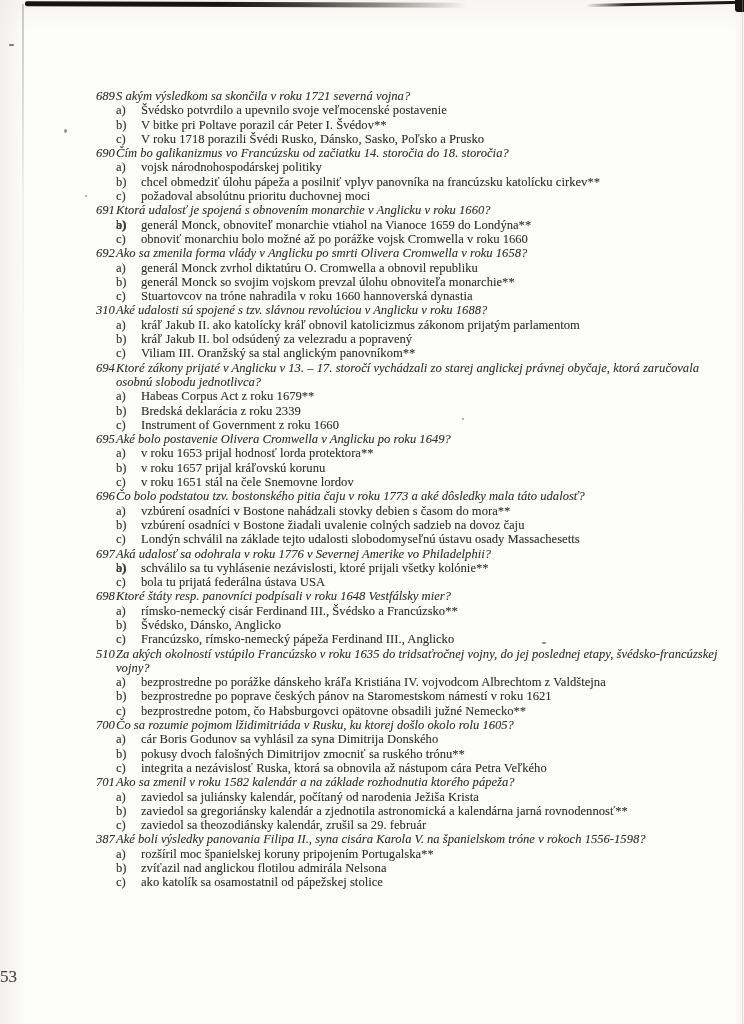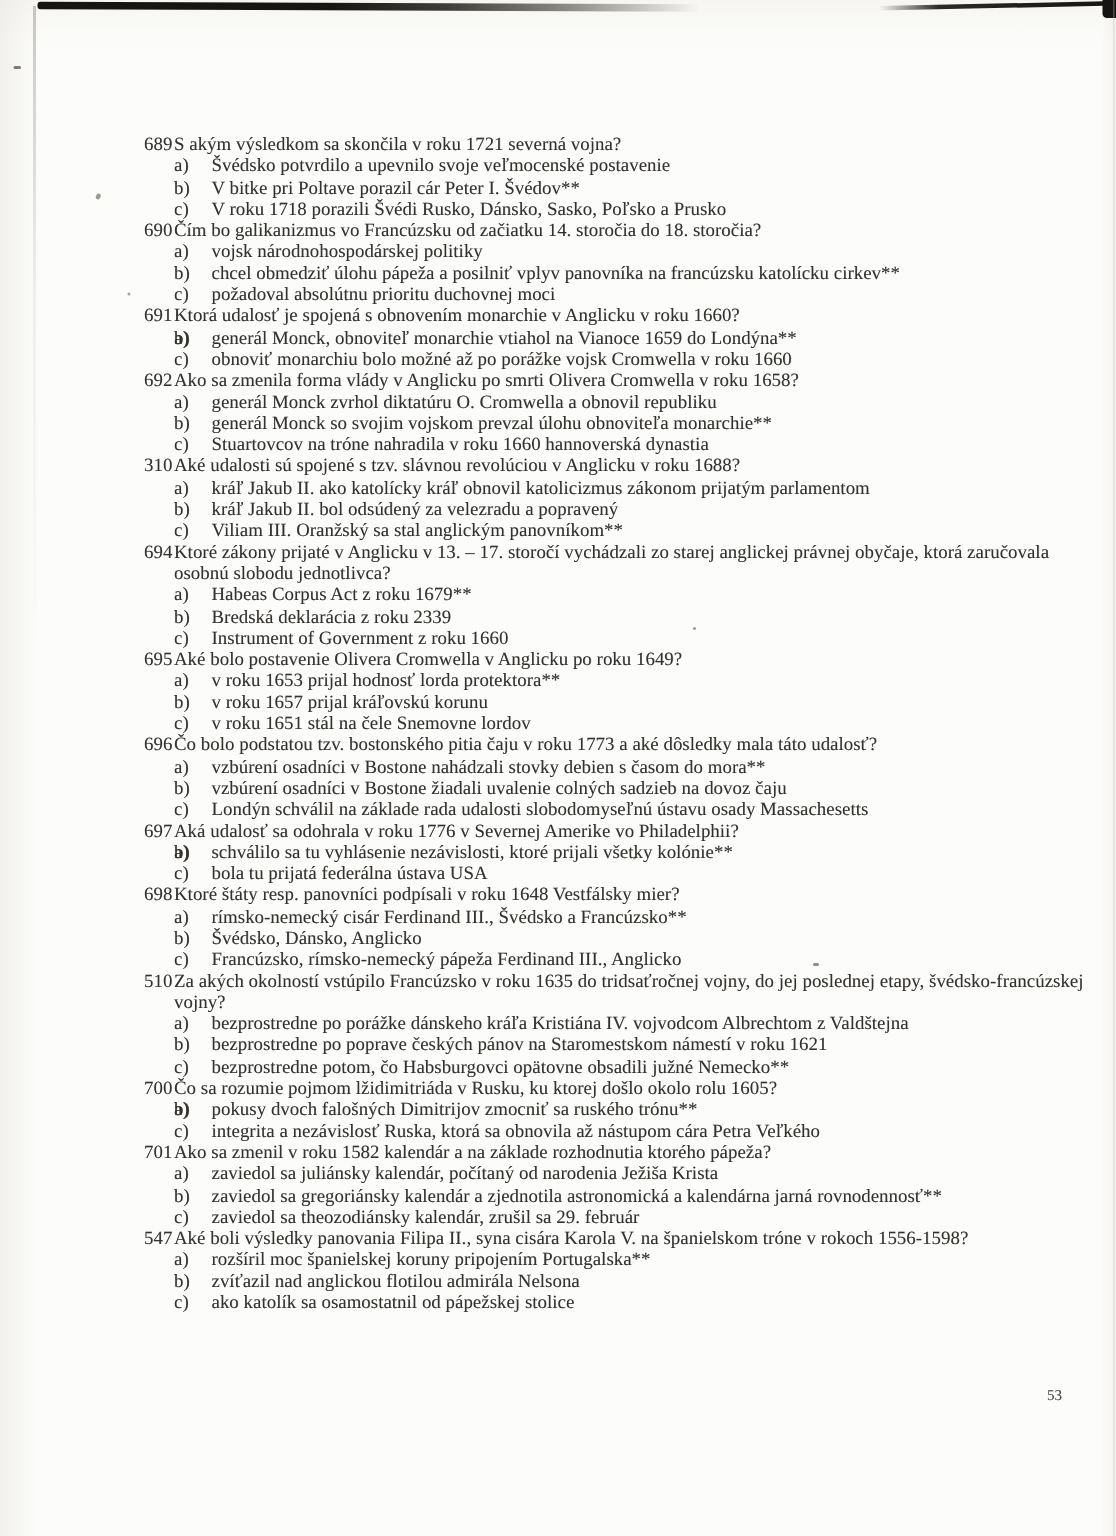--- a/index.html
+++ b/index.html
@@ -55,28 +55,28 @@
   .speck.s5 { left: 462px; top: 418px; width: 2px; height: 2px; background:#9d9b92; }
   .speck.s6 { left: 422px; top: 571px; width: 2px; height: 2px; background:#a3a198; }
 
   
   #questions {
     position: absolute; left: 96px; top: 89px; width: 640px;
     font-size: 12.5px; line-height: 14.3px;
     letter-spacing: 0.05px;
     text-shadow: 0.2px 0.2px 0.3px rgba(60,58,54,0.35);
   }
-  .q-line { padding-left: 20px; text-indent: -20px; }
+  .q-line { padding-left: 20px; text-indent: -20px; font-style: italic; }
   .q-num  { display: inline-block; width: 20px; text-indent: 0; }
   .opt    { position: relative; padding-left: 45px; }
   .opt-letter { position: absolute; left: 20px; top: 0; }
 
   #page-number {
-    position: absolute; top: 925px; left: 0; width: 708px;
-    text-align: right; font-size: 10px; color: #45433f;
+    position: absolute; top: 967px; left: 0; width: 708px;
+    text-align: left; font-size: 17px; color: #45433f;
     text-shadow: 0.2px 0.2px 0.3px rgba(60,58,54,0.3);
   }
 </style>
 </head>
 <body>
 
 <div class="paper"></div>
 
 <div class="top-band-left"></div>
 <div class="top-band-right"></div>
@@ -161,21 +161,21 @@
   <div class="opt"><span class="opt-letter">c)</span><span class="opt-text">v roku 1651 stál na čele Snemovne lordov</span></div>
 </div>
 
   <div class="question">
     <div class="q-line"><span class="q-num">696</span><span class="q-text">Čo bolo podstatou tzv. bostonského pitia čaju v roku 1773 a aké dôsledky mala táto udalosť?</span></div>
 
   <div class="opt"><span class="opt-letter">a)</span><span class="opt-text">vzbúrení osadníci v Bostone nahádzali stovky debien s časom do mora**</span></div>
 
   <div class="opt"><span class="opt-letter">b)</span><span class="opt-text">vzbúrení osadníci v Bostone žiadali uvalenie colných sadzieb na dovoz čaju</span></div>
 
-  <div class="opt"><span class="opt-letter">c)</span><span class="opt-text">Londýn schválil na základe rada udalosti slobodomyseľnú ústavu osady Massachesetts</span></div>
+  <div class="opt"><span class="opt-letter">c)</span><span class="opt-text">Londýn schválil na základe tejto udalosti slobodomyseľnú ústavu osady Massachesetts</span></div>
 </div>
 
   <div class="question">
     <div class="q-line"><span class="q-num">697</span><span class="q-text">Aká udalosť sa odohrala v roku 1776 v Severnej Amerike vo Philadelphii?</span></div>
 
   <div class="opt"><span class="opt-letter">a)</span></div>
 
   <div class="opt"><span class="opt-letter">b)</span><span class="opt-text">schválilo sa tu vyhlásenie nezávislosti, ktoré prijali všetky kolónie**</span></div>
 
   <div class="opt"><span class="opt-letter">c)</span><span class="opt-text">bola tu prijatá federálna ústava USA</span></div>
@@ -197,39 +197,39 @@
   <div class="opt"><span class="opt-letter">a)</span><span class="opt-text">bezprostredne po porážke dánskeho kráľa Kristiána IV. vojvodcom Albrechtom z Valdštejna</span></div>
 
   <div class="opt"><span class="opt-letter">b)</span><span class="opt-text">bezprostredne po poprave českých pánov na Staromestskom námestí v roku 1621</span></div>
 
   <div class="opt"><span class="opt-letter">c)</span><span class="opt-text">bezprostredne potom, čo Habsburgovci opätovne obsadili južné Nemecko**</span></div>
 </div>
 
   <div class="question">
     <div class="q-line"><span class="q-num">700</span><span class="q-text">Čo sa rozumie pojmom lžidimitriáda v Rusku, ku ktorej došlo okolo rolu 1605?</span></div>
 
-  <div class="opt"><span class="opt-letter">a)</span></div>
+  <div class="opt"><span class="opt-letter">a)</span><span class="opt-text">cár Boris Godunov sa vyhlásil za syna Dimitrija Donského</span></div>
 
   <div class="opt"><span class="opt-letter">b)</span><span class="opt-text">pokusy dvoch falošných Dimitrijov zmocniť sa ruského trónu**</span></div>
 
   <div class="opt"><span class="opt-letter">c)</span><span class="opt-text">integrita a nezávislosť Ruska, ktorá sa obnovila až nástupom cára Petra Veľkého</span></div>
 </div>
 
   <div class="question">
     <div class="q-line"><span class="q-num">701</span><span class="q-text">Ako sa zmenil v roku 1582 kalendár a na základe rozhodnutia ktorého pápeža?</span></div>
 
   <div class="opt"><span class="opt-letter">a)</span><span class="opt-text">zaviedol sa juliánsky kalendár, počítaný od narodenia Ježiša Krista</span></div>
 
   <div class="opt"><span class="opt-letter">b)</span><span class="opt-text">zaviedol sa gregoriánsky kalendár a zjednotila astronomická a kalendárna jarná rovnodennosť**</span></div>
 
   <div class="opt"><span class="opt-letter">c)</span><span class="opt-text">zaviedol sa theozodiánsky kalendár, zrušil sa 29. február</span></div>
 </div>
 
   <div class="question">
-    <div class="q-line"><span class="q-num">547</span><span class="q-text">Aké boli výsledky panovania Filipa II., syna cisára Karola V. na španielskom tróne v rokoch 1556-1598?</span></div>
+    <div class="q-line"><span class="q-num">387</span><span class="q-text">Aké boli výsledky panovania Filipa II., syna cisára Karola V. na španielskom tróne v rokoch 1556-1598?</span></div>
 
   <div class="opt"><span class="opt-letter">a)</span><span class="opt-text">rozšíril moc španielskej koruny pripojením Portugalska**</span></div>
 
   <div class="opt"><span class="opt-letter">b)</span><span class="opt-text">zvíťazil nad anglickou flotilou admirála Nelsona</span></div>
 
   <div class="opt"><span class="opt-letter">c)</span><span class="opt-text">ako katolík sa osamostatnil od pápežskej stolice</span></div>
 </div>
 </div>
 
 <div id="page-number">53</div>

